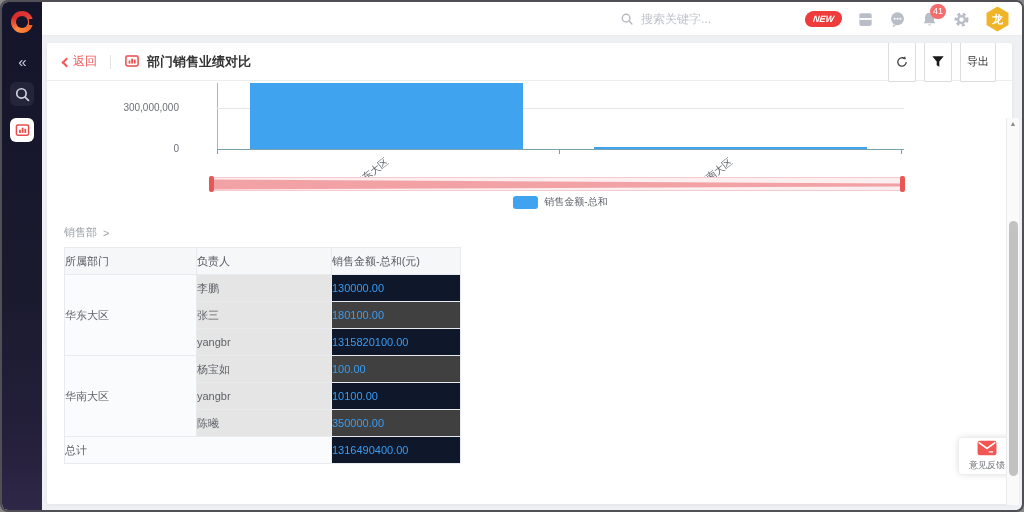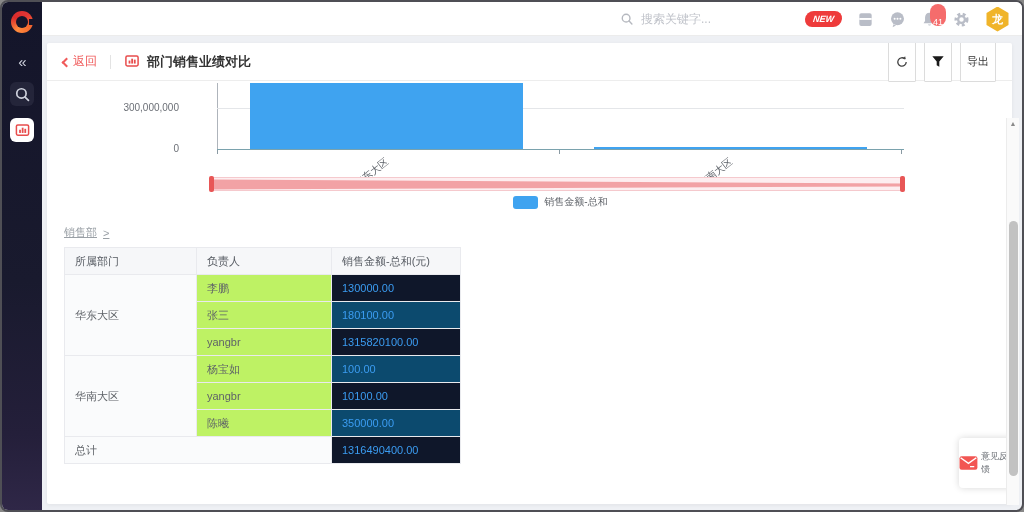--- a/index.html
+++ b/index.html
@@ -21,21 +21,21 @@
 
   
   .topbar { position:absolute; left:40px; right:0; top:0; height:34px; background:#fff; border-bottom:1px solid #ececec; z-index:4; }
   .gsearch { position:absolute; left:578px; top:0; height:34px; display:flex; align-items:center; gap:7px; color:#b5b8bf; }
   .gsearch input { border:none; outline:none; font-size:12px; width:120px; color:#666; background:transparent; }
   .gsearch input::placeholder { color:#c0c3ca; }
   .top-icons { position:absolute; right:12px; top:0; height:34px; display:flex; align-items:center; gap:15px; }
   .new-badge { background:#ee3b3b; color:#fff; font-size:9px; font-weight:bold; font-style:italic; padding:3px 8px; border-radius:8px; transform:skewX(-6deg); cursor:pointer; }
   .ticon { width:17px; height:17px; cursor:pointer; display:block; }
   .bell-wrap { position:relative; }
-  .bell-badge { position:absolute; top:-7px; left:9px; min-width:16px; height:15px; border-radius:8px; background:#f56c6c; color:#fff; font-size:9px; line-height:15px; text-align:center; padding:11px 3px; }
+  .bell-badge { position:absolute; top:-7px; left:9px; min-width:16px; height:15px; border-radius:8px; background:#f56c6c; color:#fff; font-size:9px; line-height:15px; text-align:center; padding:0 3px; }
   .avatar { width:25px; height:25px; background:#f0b429; color:#fff; font-size:11px; font-weight:bold; display:flex; align-items:center; justify-content:center; cursor:pointer;
     clip-path:polygon(50% 0,94% 26%,94% 74%,50% 100%,6% 74%,6% 26%); }
 
   
   .content { position:absolute; left:40px; right:0; top:34px; bottom:0; }
   .card { position:absolute; left:5px; right:10px; top:7px; bottom:6px; background:#fff; border-radius:2px; box-shadow:0 1px 4px rgba(0,0,0,.06); overflow:hidden; }
 
   .card-header { display:flex; align-items:center; height:38px; padding:0 16px; border-bottom:1px solid #ededed; }
   .back { display:flex; align-items:center; gap:3px; color:#f05a5a; font-size:12px; cursor:pointer; }
   .back .chev { width:7px; height:7px; border-left:2px solid #f05a5a; border-bottom:2px solid #f05a5a; transform:rotate(45deg); margin-top:1px; }
@@ -58,33 +58,33 @@
   .dz svg { position:absolute; left:0; top:0; }
   .dz-handle { position:absolute; top:-2px; width:5px; height:16px; background:#e85656; border-radius:2px; cursor:ew-resize; }
   .dz-handle.left { left:-2px; } .dz-handle.right { right:-2px; }
   .legend { position:absolute; left:170px; width:687px; top:114px; display:flex; justify-content:center; cursor:pointer; }
   .legend-inner { display:flex; align-items:center; gap:6px; }
   .legend-swatch { width:25px; height:13px; border-radius:3px; background:#3fa3f0; }
   .legend-label { font-size:10px; color:#5f6369; }
 
   
   .table-wrap { margin:10px 0 0 17px; }
-  .breadcrumb { font-size:11px; color:#9aa0a6; margin-bottom:7px; display:flex; gap:6px; align-items:center; cursor:pointer;text-decoration:underline; }
+  .breadcrumb { font-size:11px; color:#9aa0a6; margin-bottom:7px; display:flex; gap:6px; align-items:center; cursor:pointer; }
   table.sales { border-collapse:collapse; table-layout:fixed; width:396px; font-size:11px; }
   table.sales col.c1 { width:132px; } table.sales col.c2 { width:135px; } table.sales col.c3 { width:129px; }
-  table.sales th, table.sales td { border:1px solid #e9eaee; height:27px; padding:0 10px; text-align:left; font-weight:normal; overflow:hidden; white-space:nowrap; }
+  table.sales th, table.sales td { border:1px solid #e9eaee; height:27px; padding:0 0; text-align:left; font-weight:normal; overflow:hidden; white-space:nowrap; }
   table.sales th { background:#f6f7f9; color:#555a61; }
   td.dept { background:#fafbfc; color:#5f6368; vertical-align:middle; }
-  td.name { background:#bef264; color:#5f6368; }
+  td.name { background:#e5e5e5; color:#5f6368; }
   td.amt { background:#0f172a; color:#3b9cf1; text-align:right; }
-  td.amt.alt { background:#0c4a6e; }
-
-  
-  .feedback { position:absolute; left:912px; top:395px; width:56px; height:50px; background:#fff; border-radius:4px;
-    box-shadow:0 0 7px rgba(0,0,0,.16); display:flex; flex-direction:row; align-items:center; justify-content:center; gap:3px; cursor:pointer; }
+  td.amt.alt { background:#404040; }
+
+  
+  .feedback { position:absolute; left:912px; top:395px; width:56px; height:36px; background:#fff; border-radius:4px;
+    box-shadow:0 0 7px rgba(0,0,0,.16); display:flex; flex-direction:column; align-items:center; justify-content:center; gap:3px; cursor:pointer; }
   .feedback span { font-size:9px; color:#6d7177; }
   .vscroll { position:absolute; right:3px; top:82px; bottom:5px; width:13px; background:#fafafa; border-left:1px solid #ececec; z-index:6; cursor:pointer; }
   .vscroll .arrow { text-align:center; font-size:7px; color:#8a8a8a; line-height:12px; }
   .vscroll .thumb { position:absolute; left:2px; top:103px; width:9px; height:255px; background:#c2c2c2; border-radius:5px; cursor:grab; }
 </style>
 </head>
 <body>
 
 <div class="window">
 

